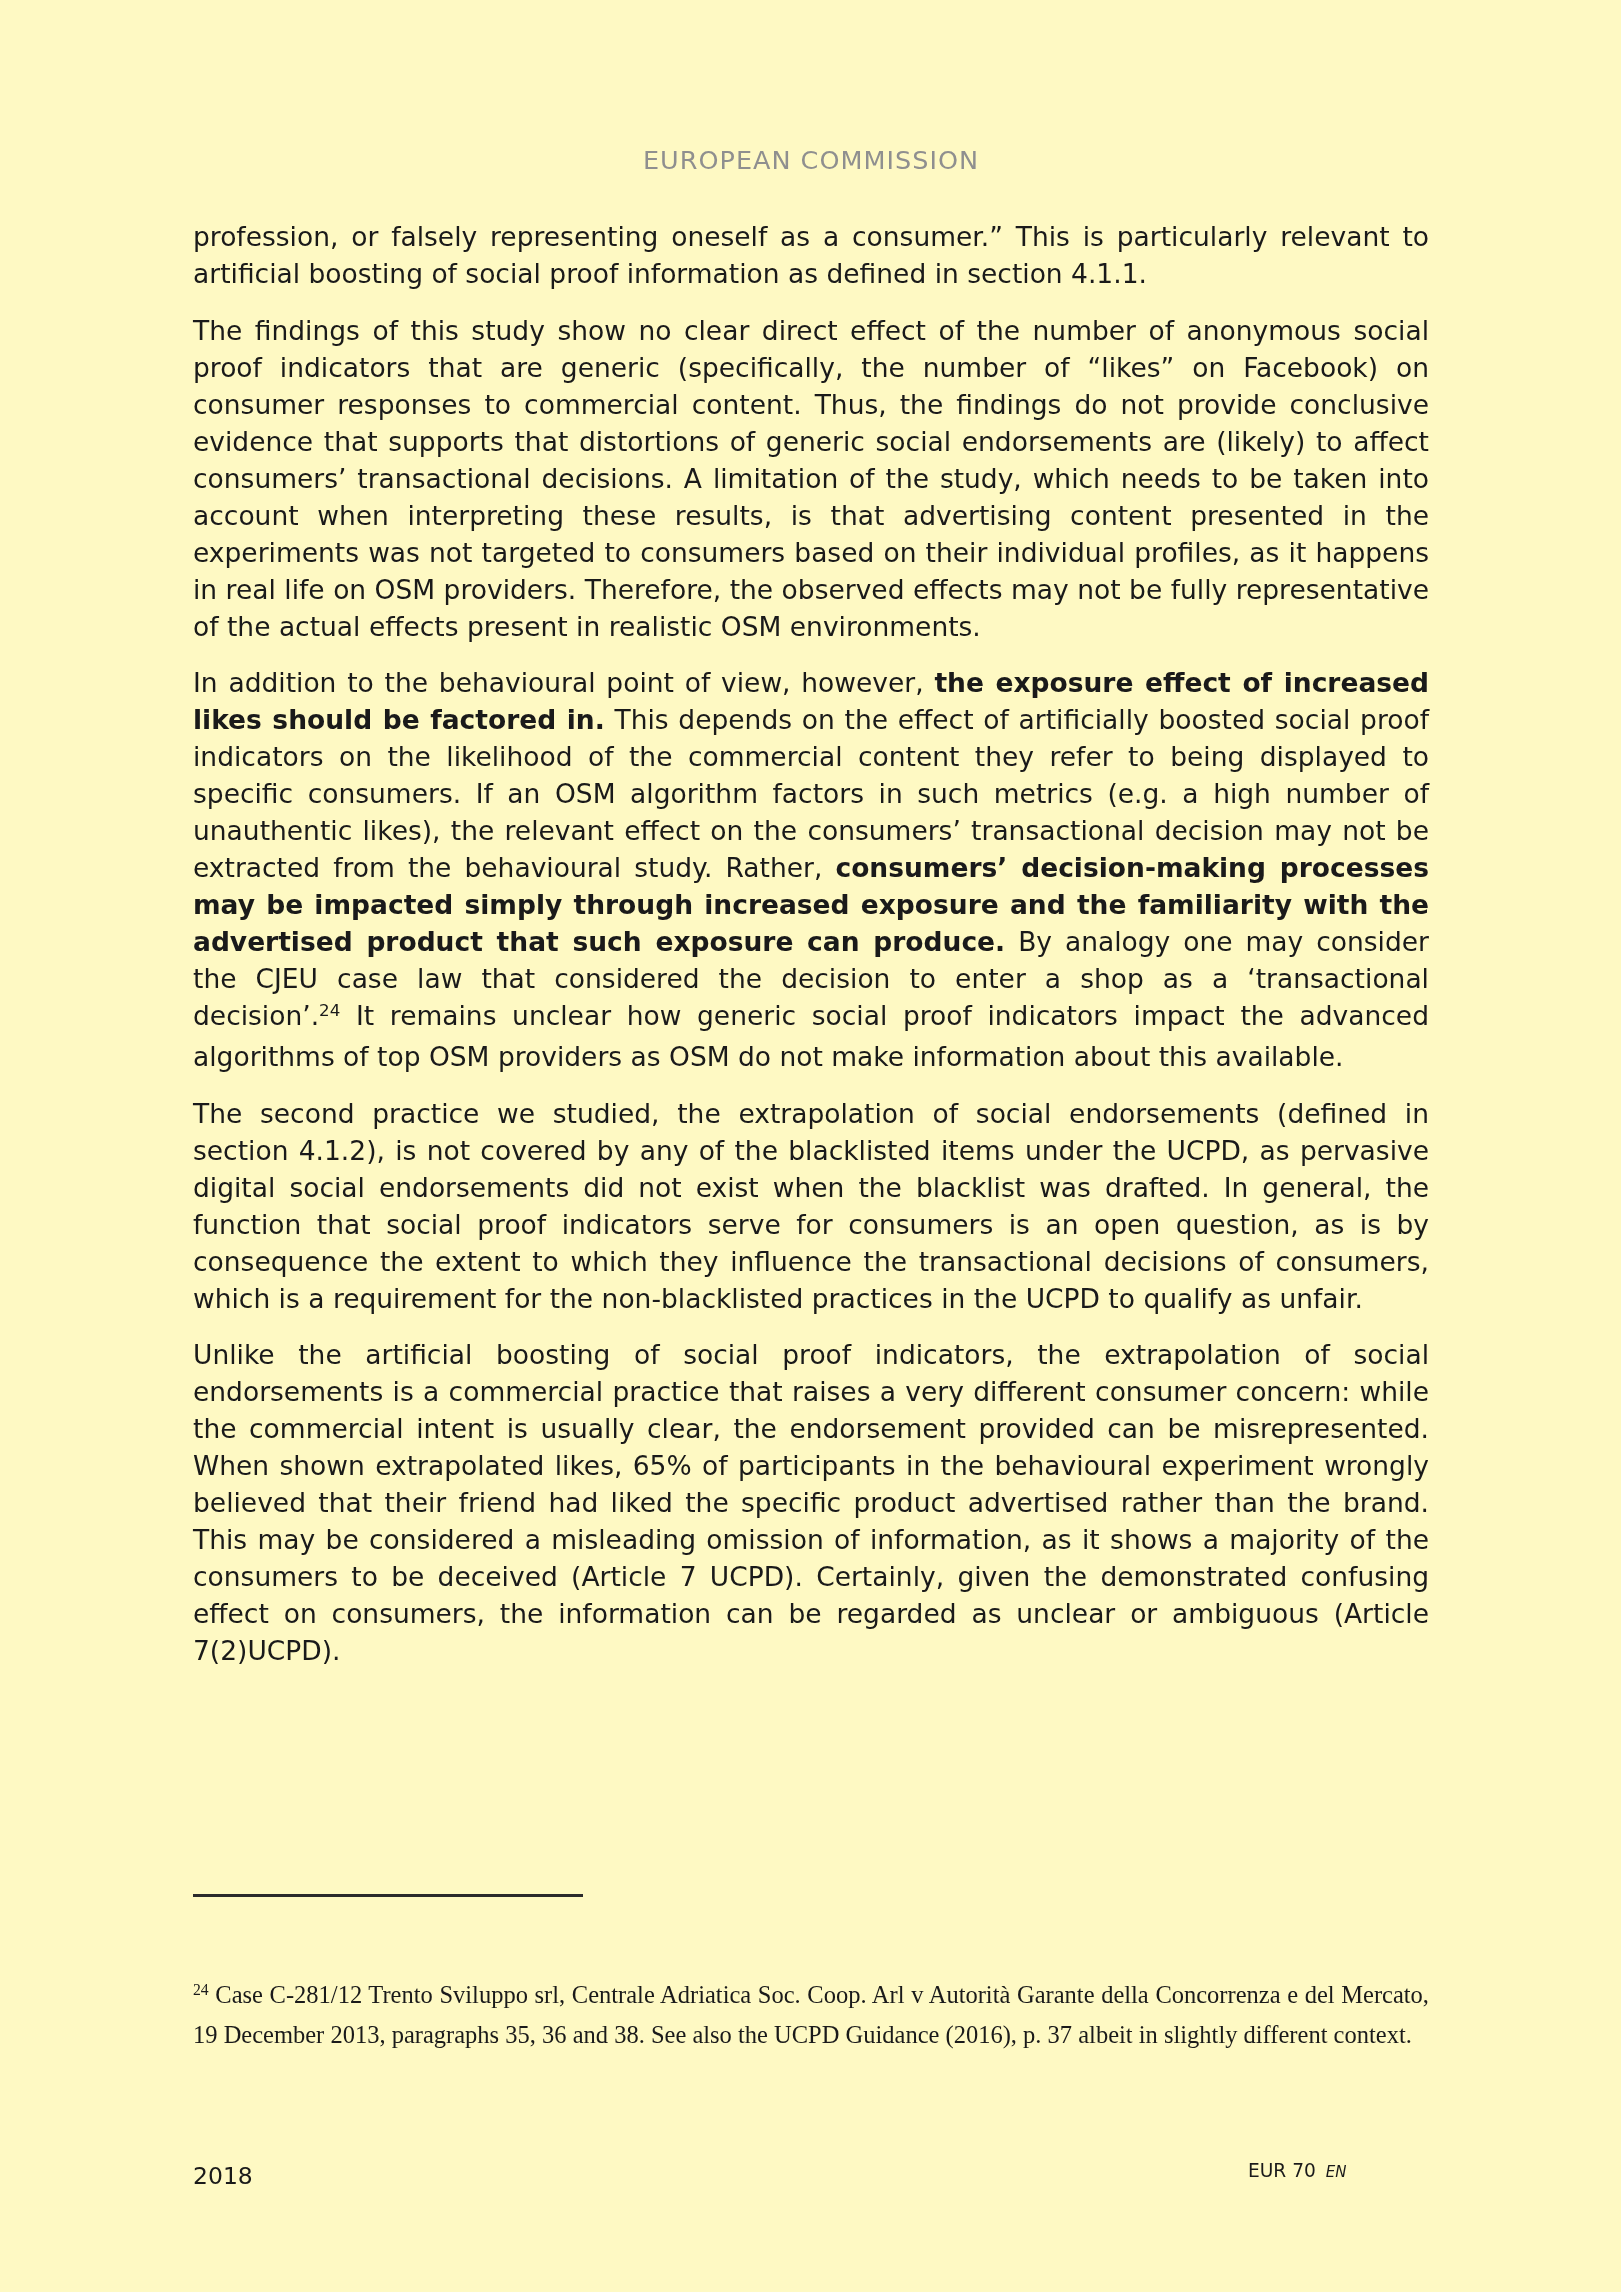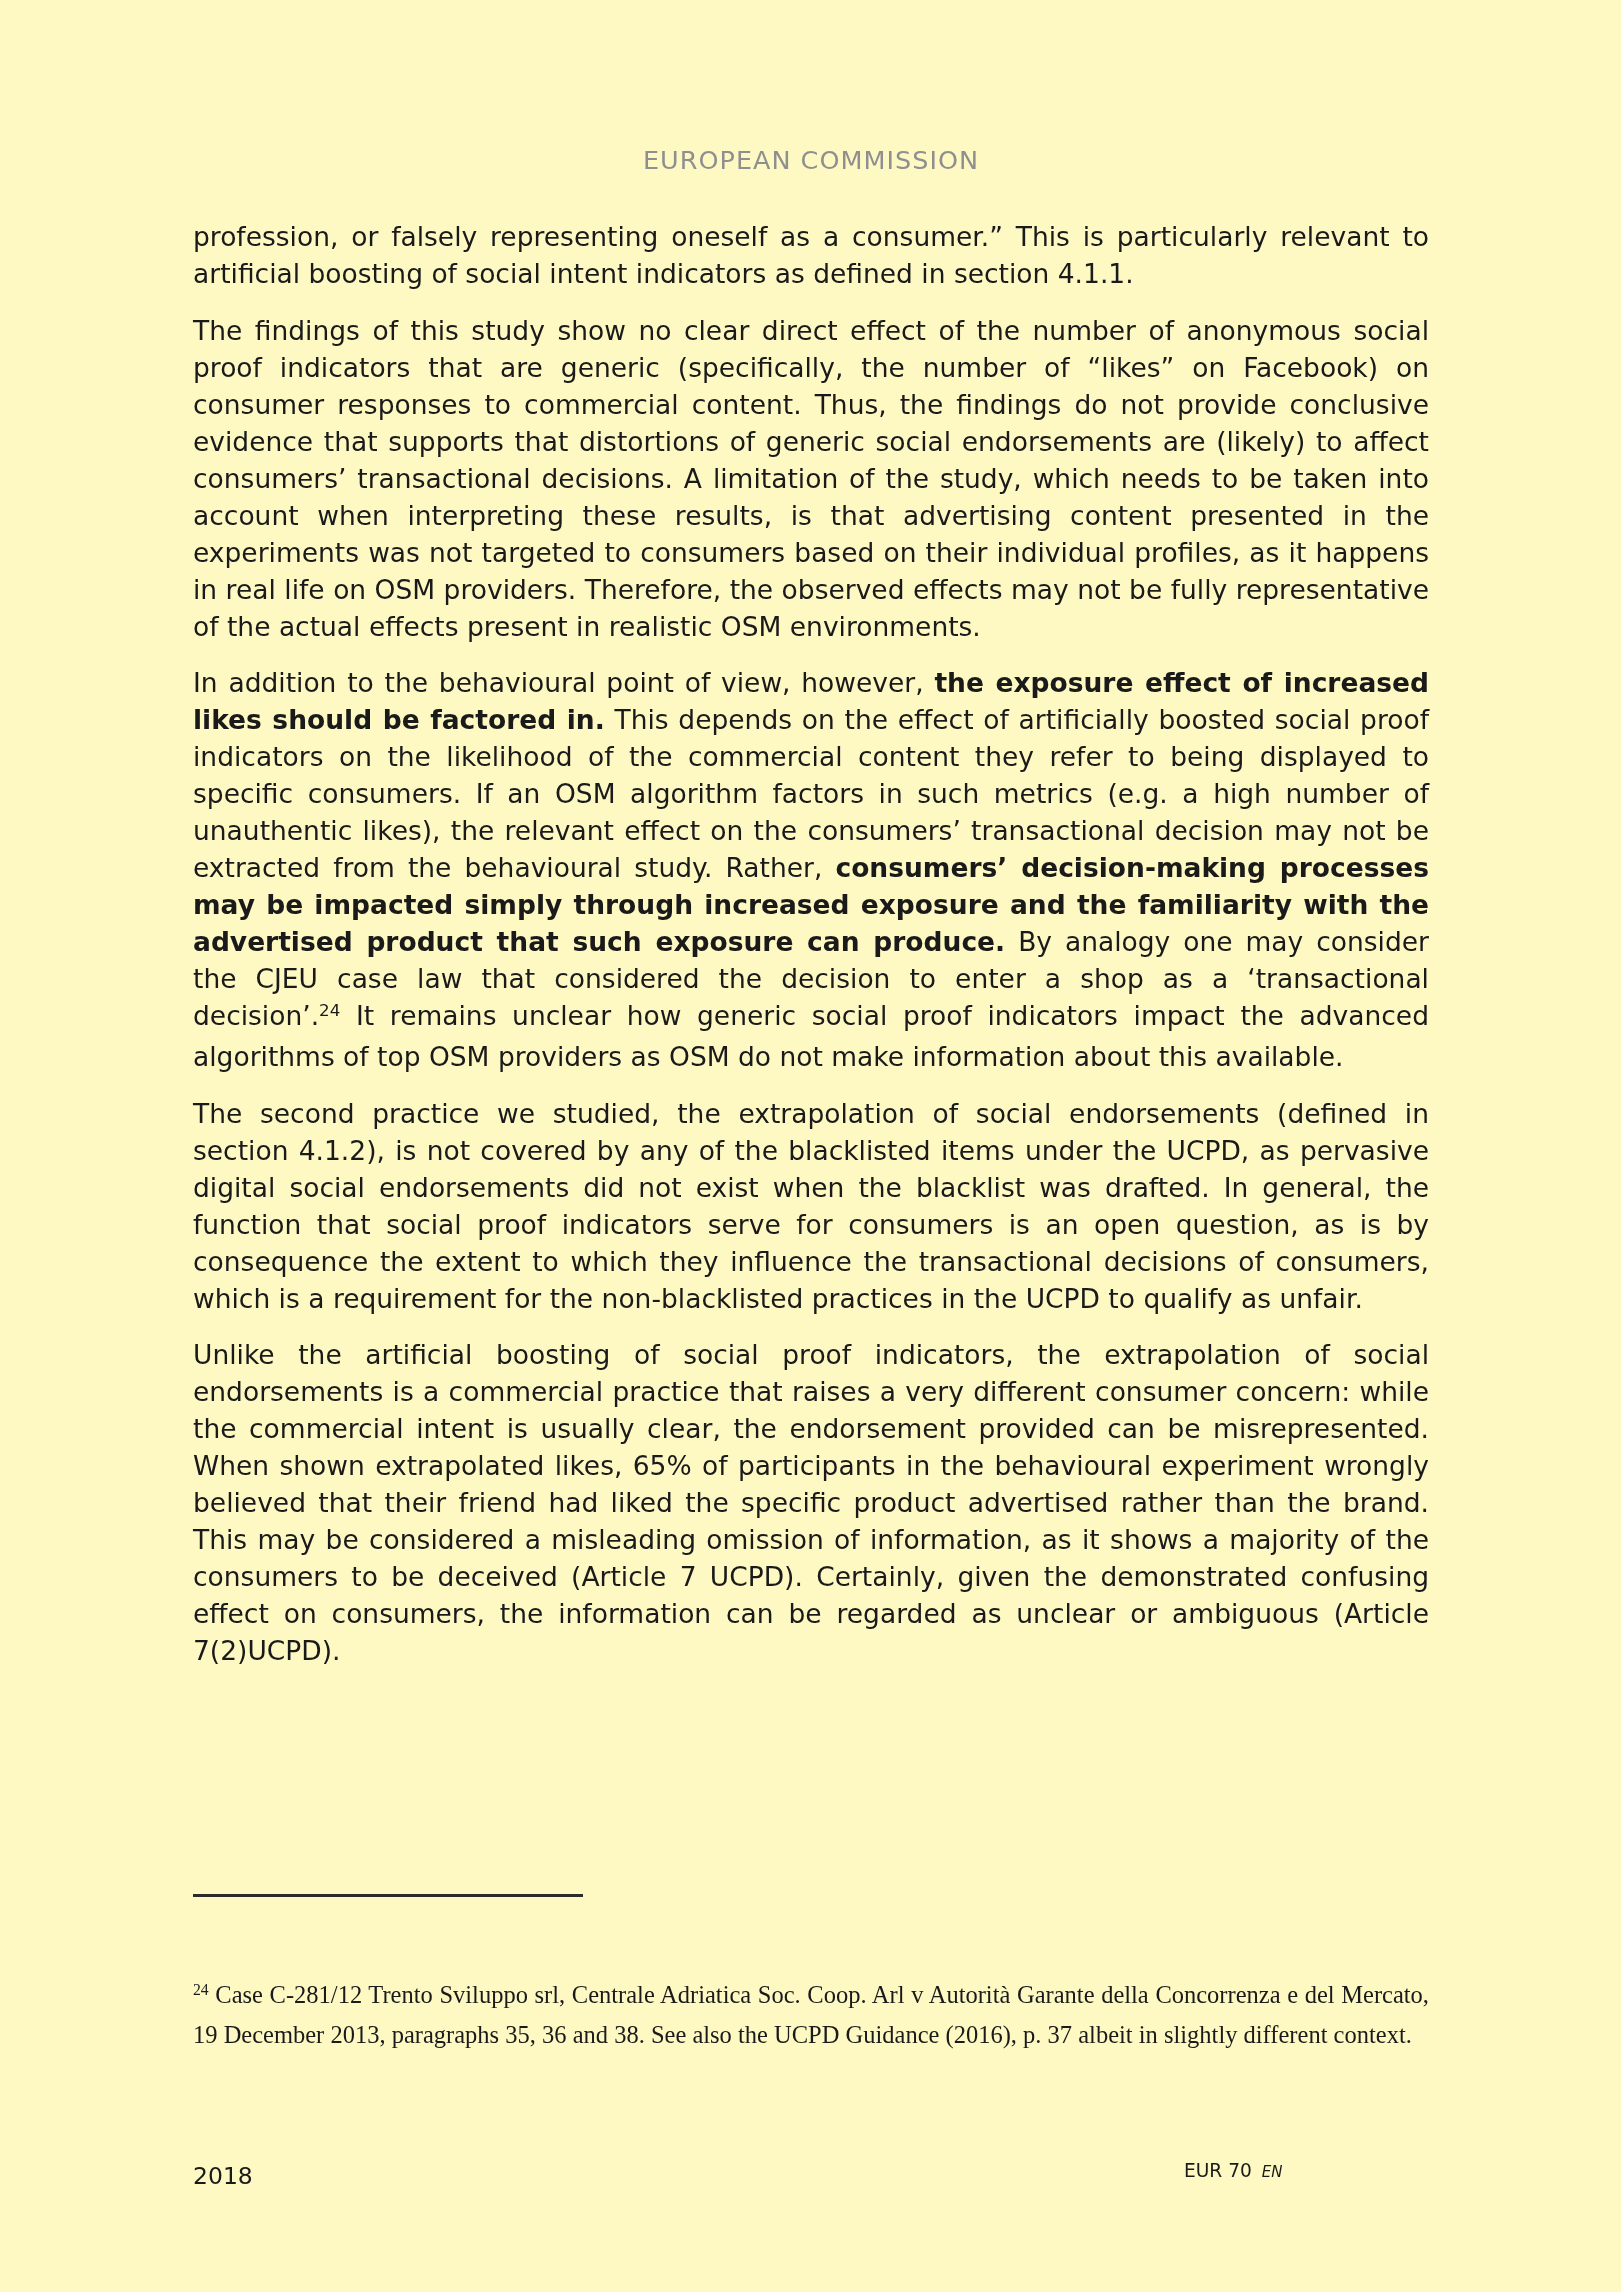--- a/index.html
+++ b/index.html
@@ -78,21 +78,21 @@
   }
   .footer-year {
     position: absolute;
     top: 2162px;
     left: 193px;
     font-size: 23.5px;
   }
   .footer-right {
     position: absolute;
     top: 2160px;
-    left: 1184px;
+    left: 1248px;
     display: flex;
     align-items: baseline;
     gap: 9.8px;
     white-space: nowrap;
   }
   .footer-right .eur {
     font-size: 18.6px;
   }
   .footer-right .en {
     font-size: 15px;
@@ -102,21 +102,21 @@
 </head>
 <body>
 
 <div class="page">
 
   <div class="header">
     <span>EUROPEAN COMMISSION</span>
   </div>
 
   <div class="body-text">
-      <p><span>profession, or falsely representing oneself as a consumer.” This is particularly relevant to artificial boosting of social intent indicators as defined in section 4.1.1.</span></p>
+      <p><span>profession, or falsely representing oneself as a consumer.” This is particularly relevant to artificial boosting of social proof information as defined in section 4.1.1.</span></p>
       <p><span>The findings of this study show no clear direct effect of the number of anonymous social proof indicators that are generic (specifically, the number of “likes” on Facebook) on consumer responses to commercial content. Thus, the findings do not provide conclusive evidence that supports that distortions of generic social endorsements are (likely) to affect consumers’ transactional decisions. A limitation of the study, which needs to be taken into account when interpreting these results, is that advertising content presented in the experiments was not targeted to consumers based on their individual profiles, as it happens in real life on OSM providers. Therefore, the observed effects may not be fully representative of the actual effects present in realistic OSM environments.</span></p>
       <p><span>In addition to the behavioural point of view, however, </span><span class="bold">the exposure effect of increased likes should be factored in.</span><span> This depends on the effect of artificially boosted social proof indicators on the likelihood of the commercial content they refer to being displayed to specific consumers. If an OSM algorithm factors in such metrics (e.g. a high number of unauthentic likes), the relevant effect on the consumers’ transactional decision may not be extracted from the behavioural study. Rather, </span><span class="bold">consumers’ decision-making processes may be impacted simply through increased exposure and the familiarity with the advertised product that such exposure can produce.</span><span> By analogy one may consider the CJEU case law that considered the decision to enter a shop as a ‘transactional decision’.</span><span class="sup">24</span><span> It remains unclear how generic social proof indicators impact the advanced algorithms of top OSM providers as OSM do not make information about this available.</span></p>
       <p><span>The second practice we studied, the extrapolation of social endorsements (defined in section 4.1.2), is not covered by any of the blacklisted items under the UCPD, as pervasive digital social endorsements did not exist when the blacklist was drafted. In general, the function that social proof indicators serve for consumers is an open question, as is by consequence the extent to which they influence the transactional decisions of consumers, which is a requirement for the non-blacklisted practices in the UCPD to qualify as unfair.</span></p>
       <p><span>Unlike the artificial boosting of social proof indicators, the extrapolation of social endorsements is a commercial practice that raises a very different consumer concern: while the commercial intent is usually clear, the endorsement provided can be misrepresented. When shown extrapolated likes, 65% of participants in the behavioural experiment wrongly believed that their friend had liked the specific product advertised rather than the brand. This may be considered a misleading omission of information, as it shows a majority of the consumers to be deceived (Article 7 UCPD). Certainly, given the demonstrated confusing effect on consumers, the information can be regarded as unclear or ambiguous (Article 7(2)UCPD).</span></p>
     </div>
 
   <div class="footnote-rule"></div>
 
   <div class="footnote"><span class="sup">24</span><span> Case C-281/12 Trento Sviluppo srl, Centrale Adriatica Soc. Coop. Arl v Autorità Garante della Concorrenza e del Mercato, 19 December 2013, paragraphs 35, 36 and 38. See also the UCPD Guidance (2016), p. 37 albeit in slightly different context.</span></div>
 

